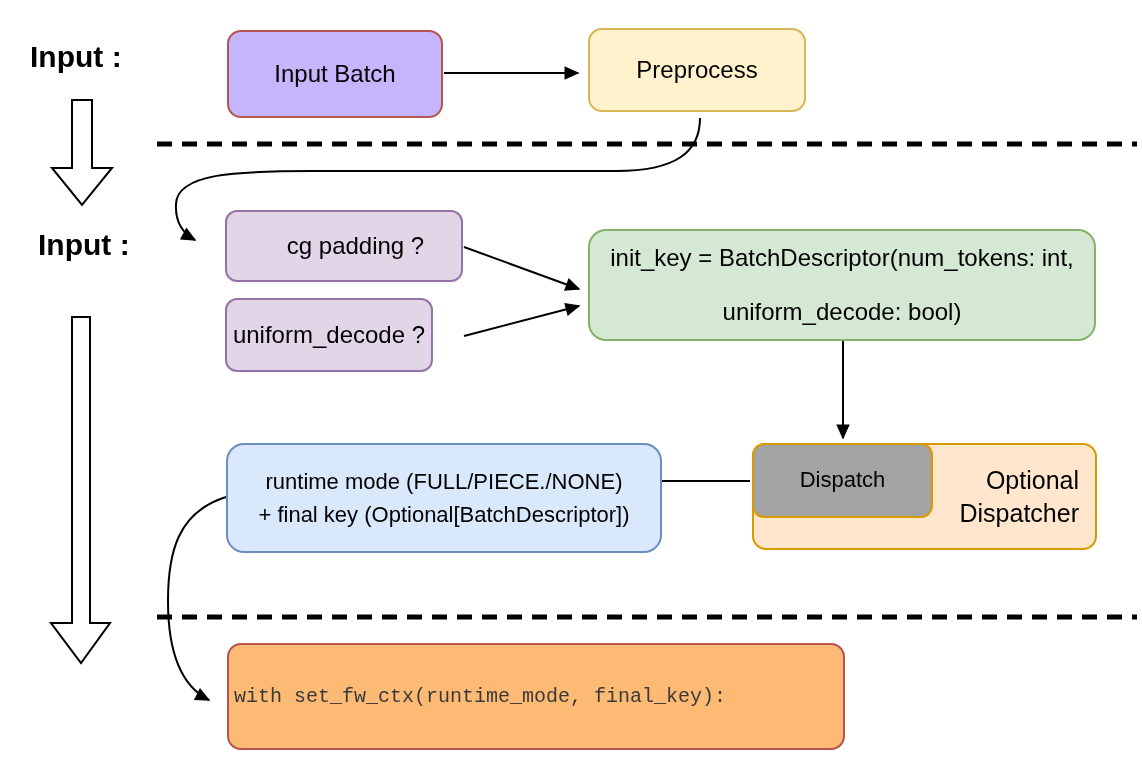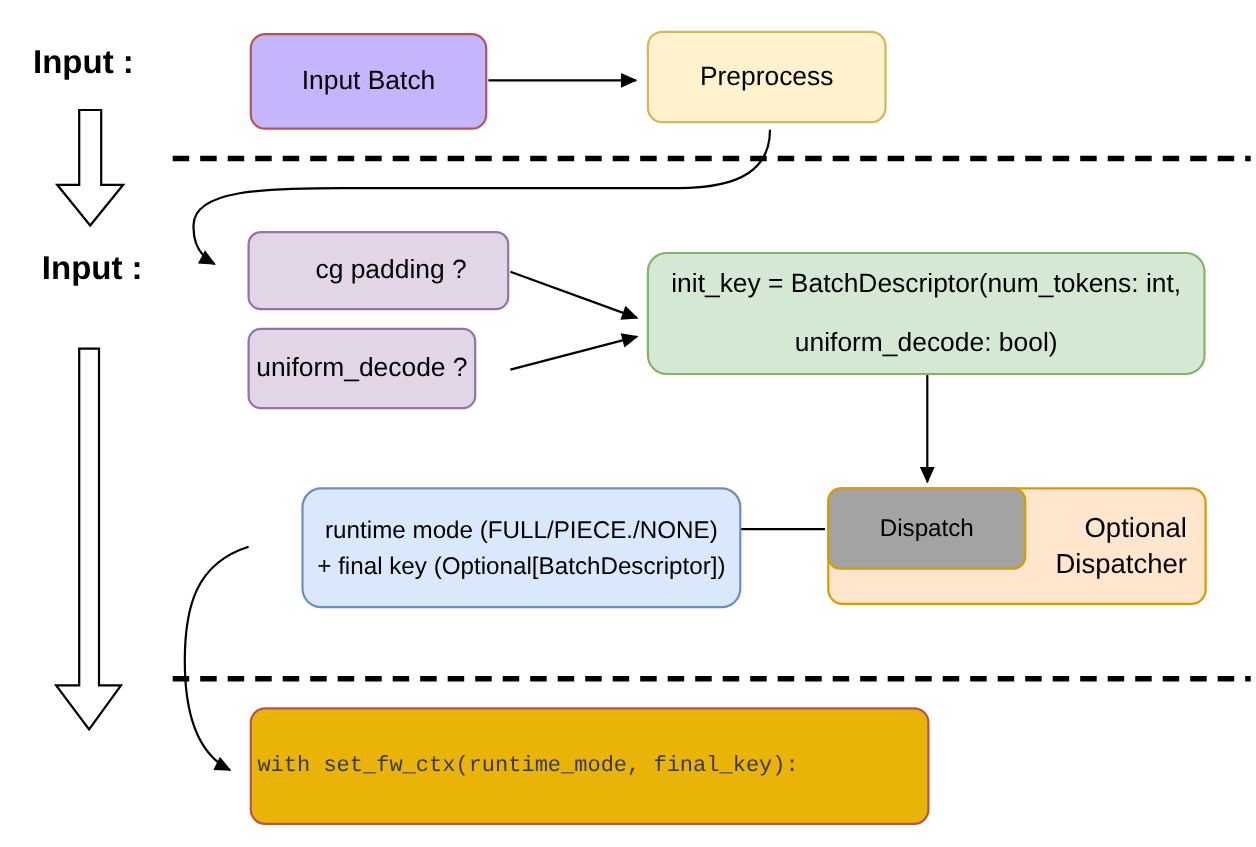--- a/index.html
+++ b/index.html
@@ -19,21 +19,21 @@
   #label-execute { left:25px;  top:671px; }
 
   #node-input-batch    { left:227px; top:30px;  width:216px; height:88px;  font-size:24px; border-radius:14px; }
   #node-preprocess     { left:588px; top:28px;  width:218px; height:84px;  font-size:24px; border-radius:14px; }
   #node-cg-padding     { left:225px; top:210px; width:238px; height:72px;  font-size:24px; border-radius:12px; }
   #node-uniform-decode { left:225px; top:298px; width:208px; height:74px;  font-size:24px; border-radius:12px; }
   #node-init-key       { left:588px; top:229px; width:508px; height:112px; font-size:24px; border-radius:18px; line-height:1.4;gap:20px; }
   #node-cudagraph      { left:752px; top:443px; width:345px; height:107px; font-size:25px; border-radius:14px;
                          align-items:flex-end; padding-right:16px; line-height:1.3; }
   #node-dispatch       { left:752px; top:443px; width:181px; height:75px;  font-size:22px; border-radius:12px; }
-  #node-runtime-result { left:226px; top:443px; width:400px; height:110px; font-size:22px; border-radius:18px; line-height:1.5;margin-left:48px; }
+  #node-runtime-result { left:226px; top:443px; width:436px; height:110px; font-size:22px; border-radius:18px; line-height:1.5; }
   #node-execute-code   { left:227px; top:643px; width:618px; height:107px; border-radius:14px;
                          font-family:"Liberation Mono", monospace; font-size:20px; color:#3a3a3a;
                          align-items:flex-start; text-align:left; padding-left:5px; line-height:1.6; }
   #node-execute-code .code-line { display:block; white-space:pre; }
 </style>
 </head>
 <body>
 
 <div class="canvas">
 
@@ -90,17 +90,17 @@
 
   <div class="node" id="node-dispatch" style="background-color: #a3a3a3; border-color: rgb(215, 155, 0); text-align: center;">
     <span>Dispatch</span>
   </div>
 
   <div class="node" id="node-runtime-result" style="background-color: rgb(218, 232, 252); border-color: rgb(108, 142, 191);">
     <span>runtime mode (FULL/PIECE./NONE)</span>
     <span>+ final key (Optional[BatchDescriptor])</span>
   </div>
 
-  <div class="node" id="node-execute-code" style="background-color: #eab308; border-color: rgb(184, 84, 80); text-align: right;">
+  <div class="node" id="node-execute-code" style="background-color: #fdba74; border-color: rgb(184, 84, 80); text-align: right;">
     <span class="code-line">with set_fw_ctx(runtime_mode, final_key):</span>
   </div>
 
 </div>
 
 </body></html>

